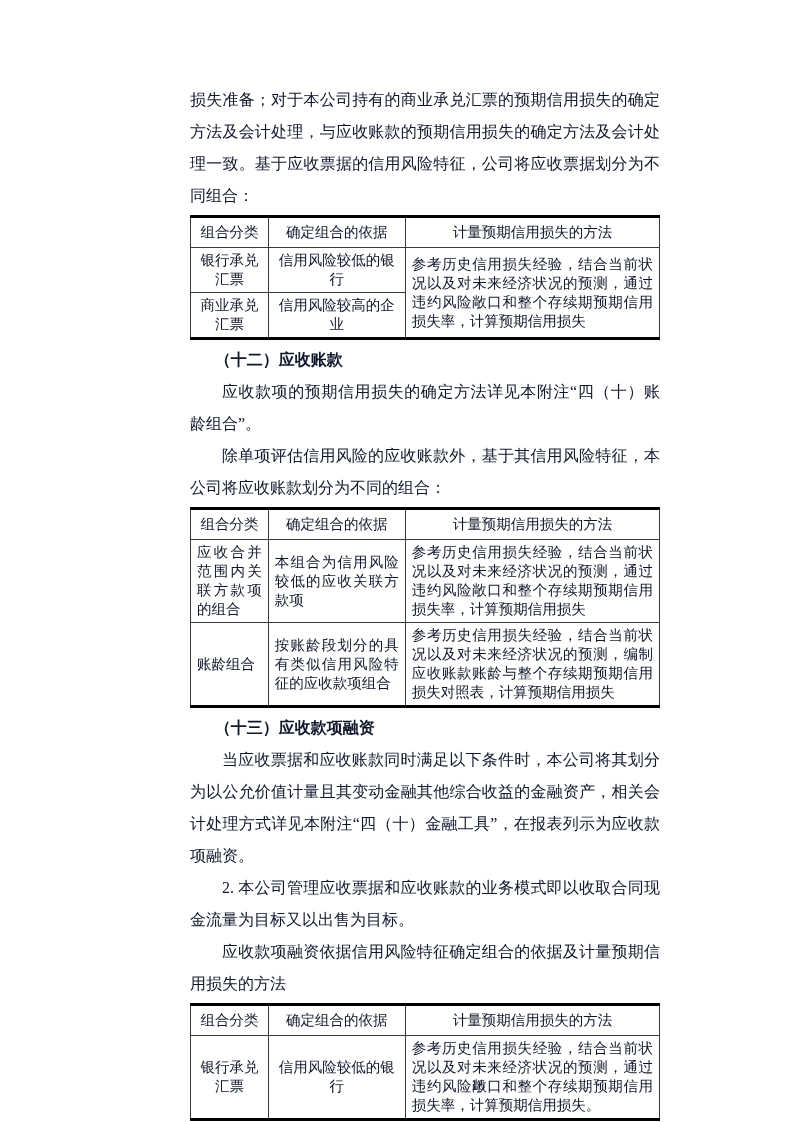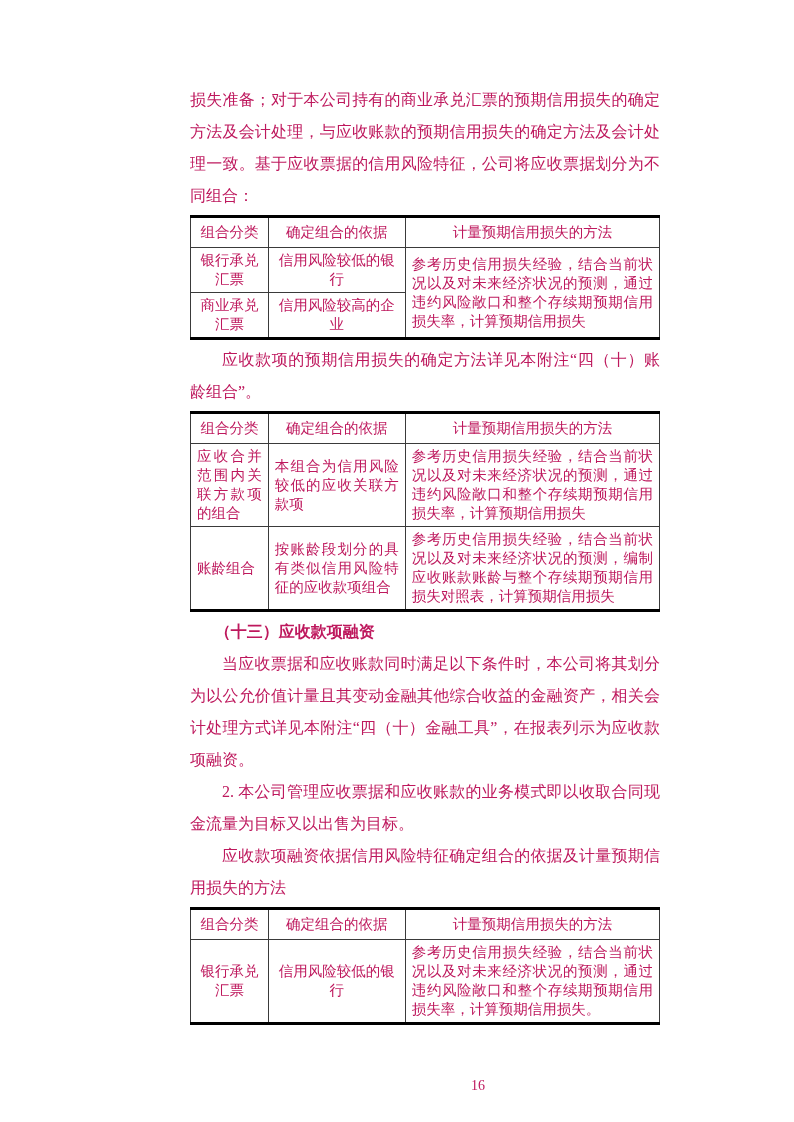--- a/index.html
+++ b/index.html
@@ -5,21 +5,21 @@
   html, body { margin: 0; padding: 0; background: #ffffff; }
   .page {
     position: relative;
     width: 688px;
     height: 1122px;
     margin: 0 auto;
     background: #ffffff;
     box-sizing: border-box;
     padding: 84px 81px 0 137px;
     font-family: "Liberation Serif", "DejaVu Serif", serif;
-    color: #be185d;
+    color: #0f172a;
     overflow: hidden;
   }
   .para {
     font-size: 16px;
     line-height: 32px;
     text-align: justify;
     text-indent: 2em;
     margin: 0;
   }
   .para.no-indent { text-indent: 0; }
@@ -93,21 +93,23 @@
         <td class="c">信用风险较低的银行</td>
         <td class="j" rowspan="2">参考历史信用损失经验，结合当前状况以及对未来经济状况的预测，通过违约风险敞口和整个存续期预期信用损失率，计算预期信用损失</td>
       </tr>
       <tr>
         <td class="c">商业承兑汇票</td>
         <td class="c">信用风险较高的企业</td>
       </tr>
     </tbody>
   </table>
 
+  <h3 class="sec-heading">（十二）应收账款</h3>
   <p class="para">应收款项的预期信用损失的确定方法详见本附注“四（十）账龄组合”。</p>
+  <p class="para">除单项评估信用风险的应收账款外，基于其信用风险特征，本公司将应收账款划分为不同的组合：</p>
 
   <table class="policy">
     <colgroup>
         <col class="col-cat">
         <col class="col-basis">
         <col class="col-meth">
       </colgroup>
     <thead>
       <tr>
         <th>组合分类</th>

